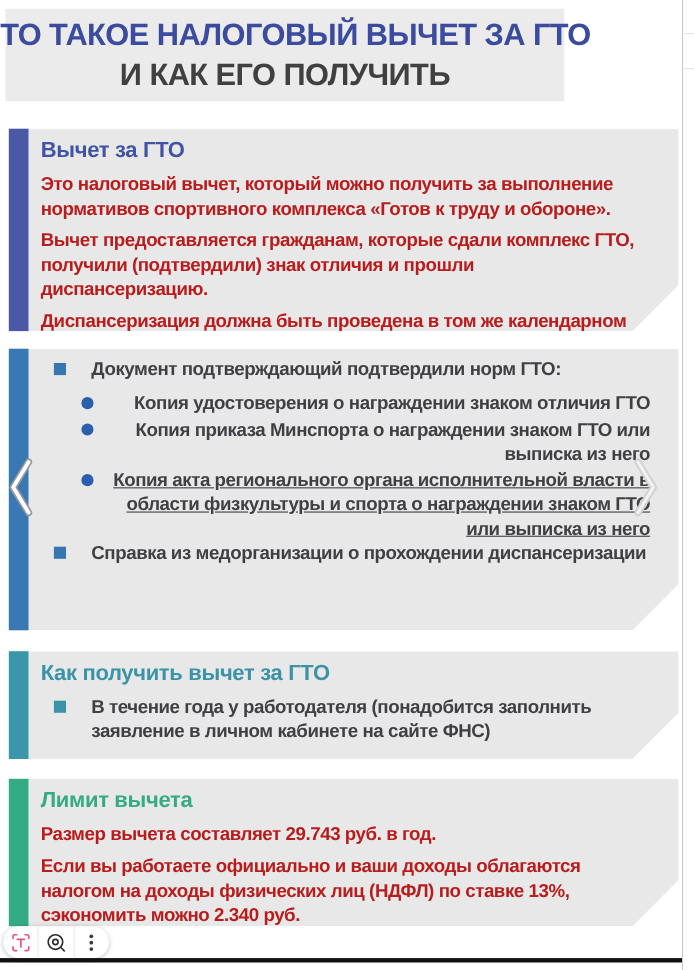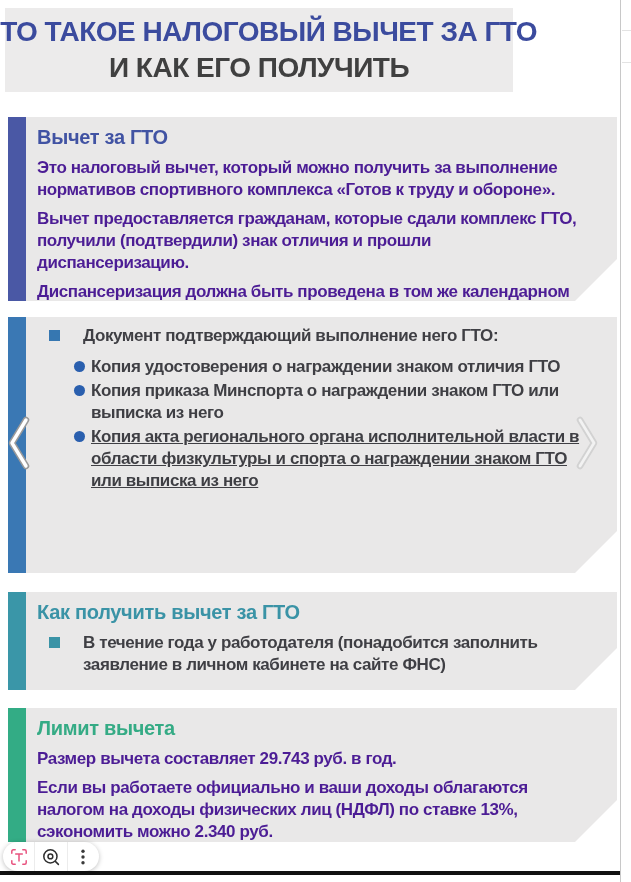--- a/index.html
+++ b/index.html
@@ -16,35 +16,35 @@
   .header .l1,.header .l2{font-weight:bold;font-size:28px;line-height:36px;letter-spacing:-0.5px;white-space:nowrap;}
   .header .l1{color:#3b4b9e;}
   .header .l2{color:#404040;}
 
   
   .card{position:absolute;left:8px;width:609px;display:flex;}
   .bar{width:18px;flex:0 0 18px;}
   .content{flex:1;background:#e9e8e8;padding:8px 26px 0 11px;overflow:hidden;box-sizing:border-box;
            clip-path:polygon(0 0,100% 0,100% calc(100% - 42px),calc(100% - 42px) 100%,0 100%);}
   .card h2{margin:0 0 8px 0;font-size:20px;line-height:24px;font-weight:bold;letter-spacing:-0.3px;}
-  .card p{margin:0 12px 7px 0;font-size:17px;line-height:22px;font-weight:bold;letter-spacing:-0.4px;color:#4c1d95;}
+  .card p{margin:0 12px 7px 0;font-size:17px;line-height:22px;font-weight:bold;letter-spacing:-0.4px;color:#b91c1c;}
   #card1 .bar{background:#4a58a5;} #card1 h2{color:#4153a3;}
   #card2 .bar{background:#3a78b4;} #card2 h2{color:#2e6dad;}
   #card3 .bar{background:#3a96a8;} #card3 h2{color:#3a93a6;}
   #card4 .bar{background:#33ac85;} #card4 h2{color:#35ab85;}
   #card1{top:117px;height:184px;}
   #card2{top:317px;height:256px;}
   #card3{top:592px;height:98px;}
   #card4{top:708px;height:134px;}
 
   .li{position:relative;font-size:17px;line-height:22px;font-weight:bold;letter-spacing:-0.4px;color:#3f3f44;}
   .li.sq{padding-left:46px;margin-bottom:9px;}
   .li.sq::before{content:"";position:absolute;left:12px;top:5px;width:11px;height:11px;background:#3677b1;}
   #card3 .li.sq::before{background:#3a93a6;}
-  .li.dot{padding-left:54px;margin-bottom:2px;}
+  .li.dot{padding-left:54px;margin-bottom:2px;text-align:right;}
   .li.dot::before{content:"";position:absolute;left:37px;top:5px;width:11px;height:11px;border-radius:50%;background:#2a5fae;}
   .li.dot.last{margin-bottom:0;text-decoration:underline;}
 
   
   .chev{position:absolute;width:30px;height:62px;cursor:pointer;}
   #chev-prev{left:4px;top:412px;}
   #chev-next{left:572px;top:412px;}
 
   
   .pill{position:absolute;left:3px;top:842px;width:96px;height:29px;background:#fff;border-radius:14.5px;
@@ -73,24 +73,25 @@
       <h2>Вычет за ГТО</h2>
       <p>Это налоговый вычет, который можно получить за выполнение нормативов спортивного комплекса «Готов к труду и обороне».</p>
       <p>Вычет предоставляется гражданам, которые сдали комплекс ГТО, получили (подтвердили) знак отличия и прошли диспансеризацию.</p>
       <p>Диспансеризация должна быть проведена в том же календарном году, когда был выдан или подтвержден знак отличия.</p>
     </div>
   </div>
 
   <div class="card" id="card2">
     <div class="bar"></div>
     <div class="content">
-      <div class="li sq">Документ подтверждающий выполнение него ГТО:</div>
+      <div class="li sq">Документ подтверждающий подтвердили норм ГТО:</div>
       <div class="li dot">Копия удостоверения о награждении знаком отличия ГТО</div>
       <div class="li dot">Копия приказа Минспорта о награждении знаком ГТО или выписка из него</div>
       <div class="li dot last">Копия акта регионального органа исполнительной власти в области физкультуры и спорта о награждении знаком ГТО или выписка из него</div>
+      <div class="li sq">Справка из медорганизации о прохождении диспансеризации</div>
     </div>
   </div>
 
   <div class="card" id="card3">
     <div class="bar"></div>
     <div class="content">
       <h2>Как получить вычет за ГТО</h2>
       <div class="li sq">В течение года у работодателя (понадобится заполнить заявление в личном кабинете на сайте ФНС)</div>
     </div>
   </div>

